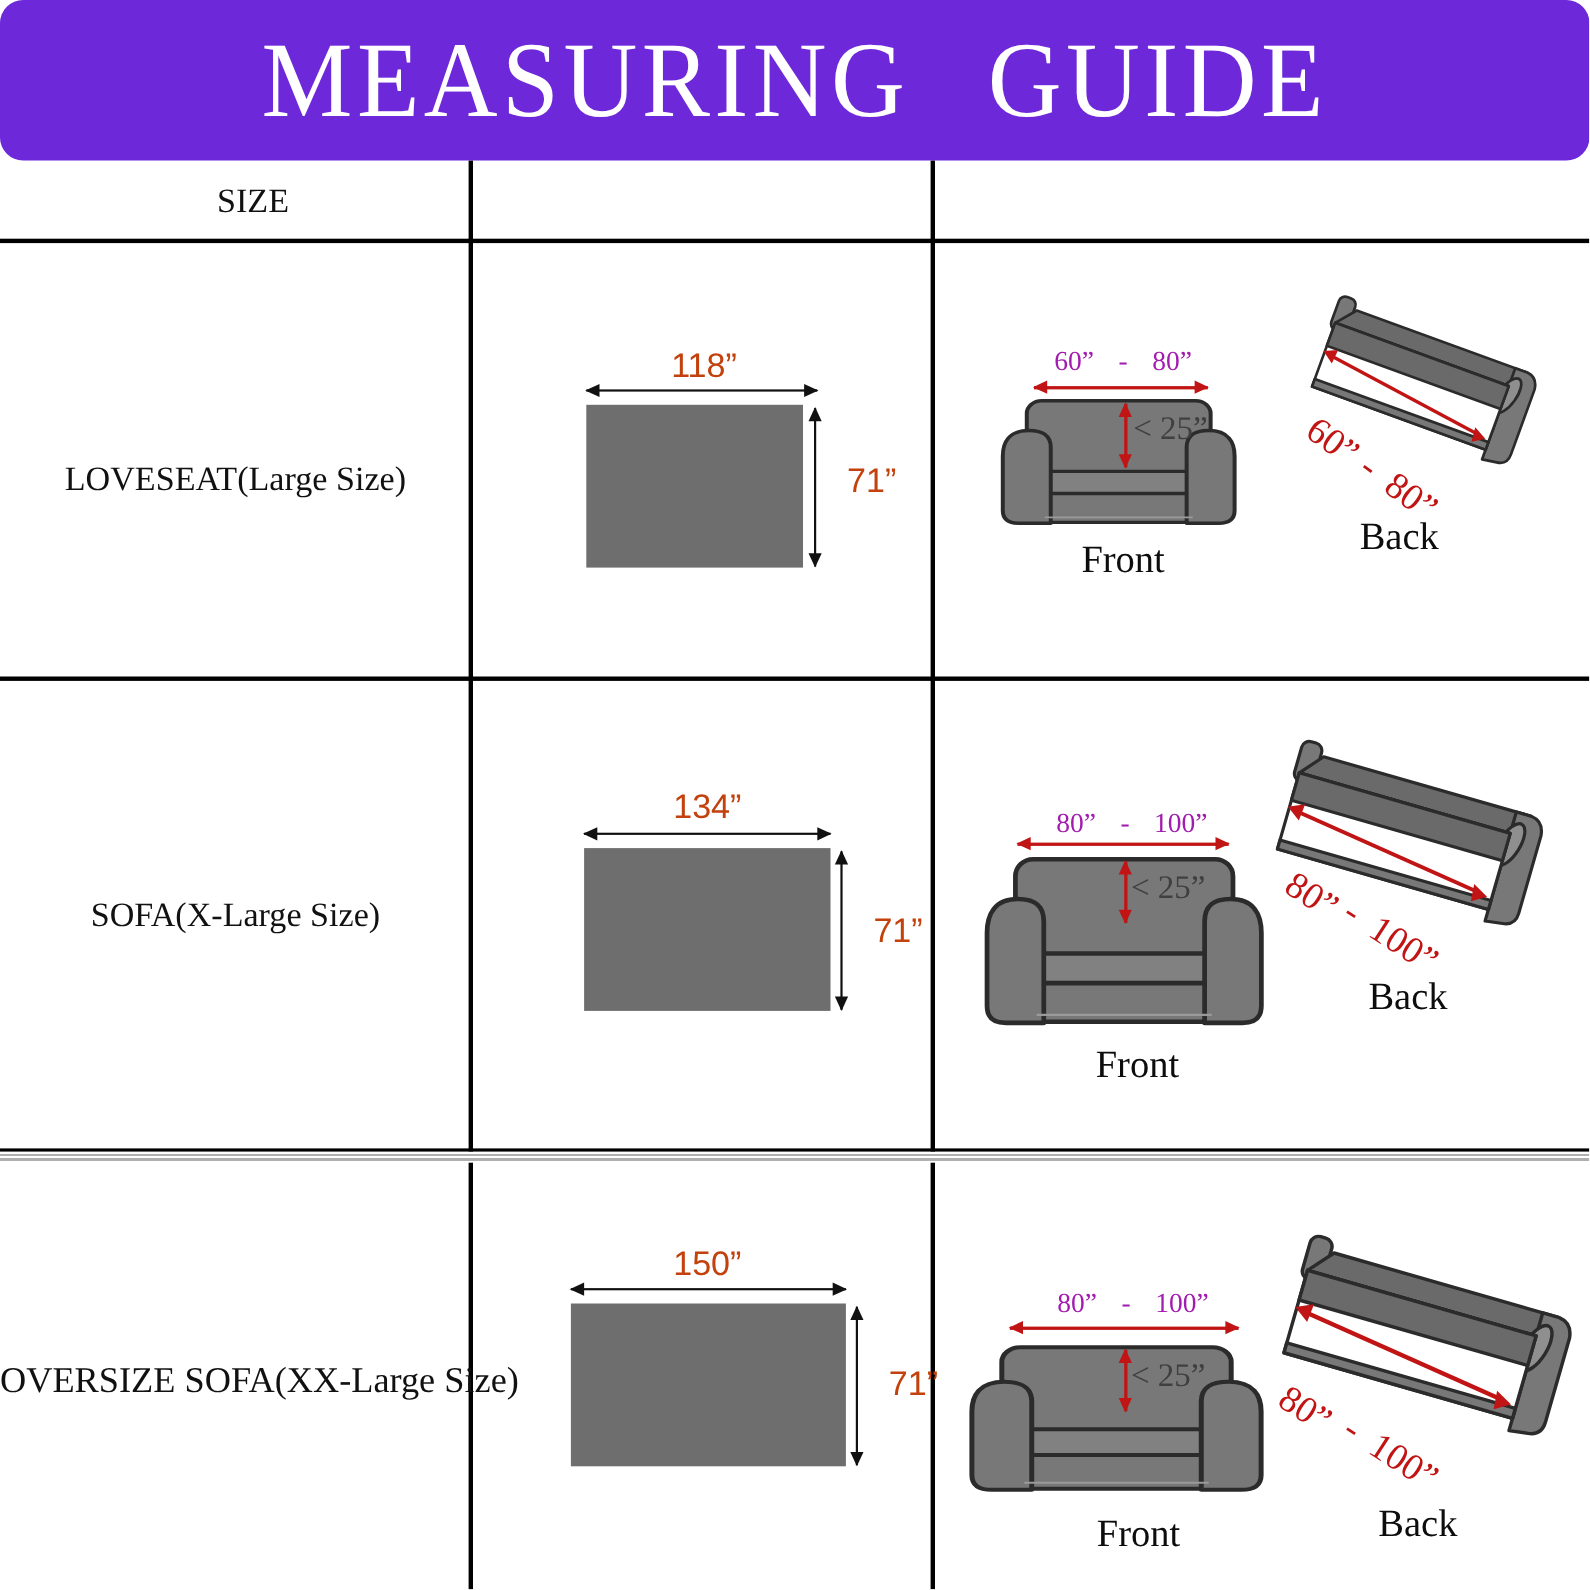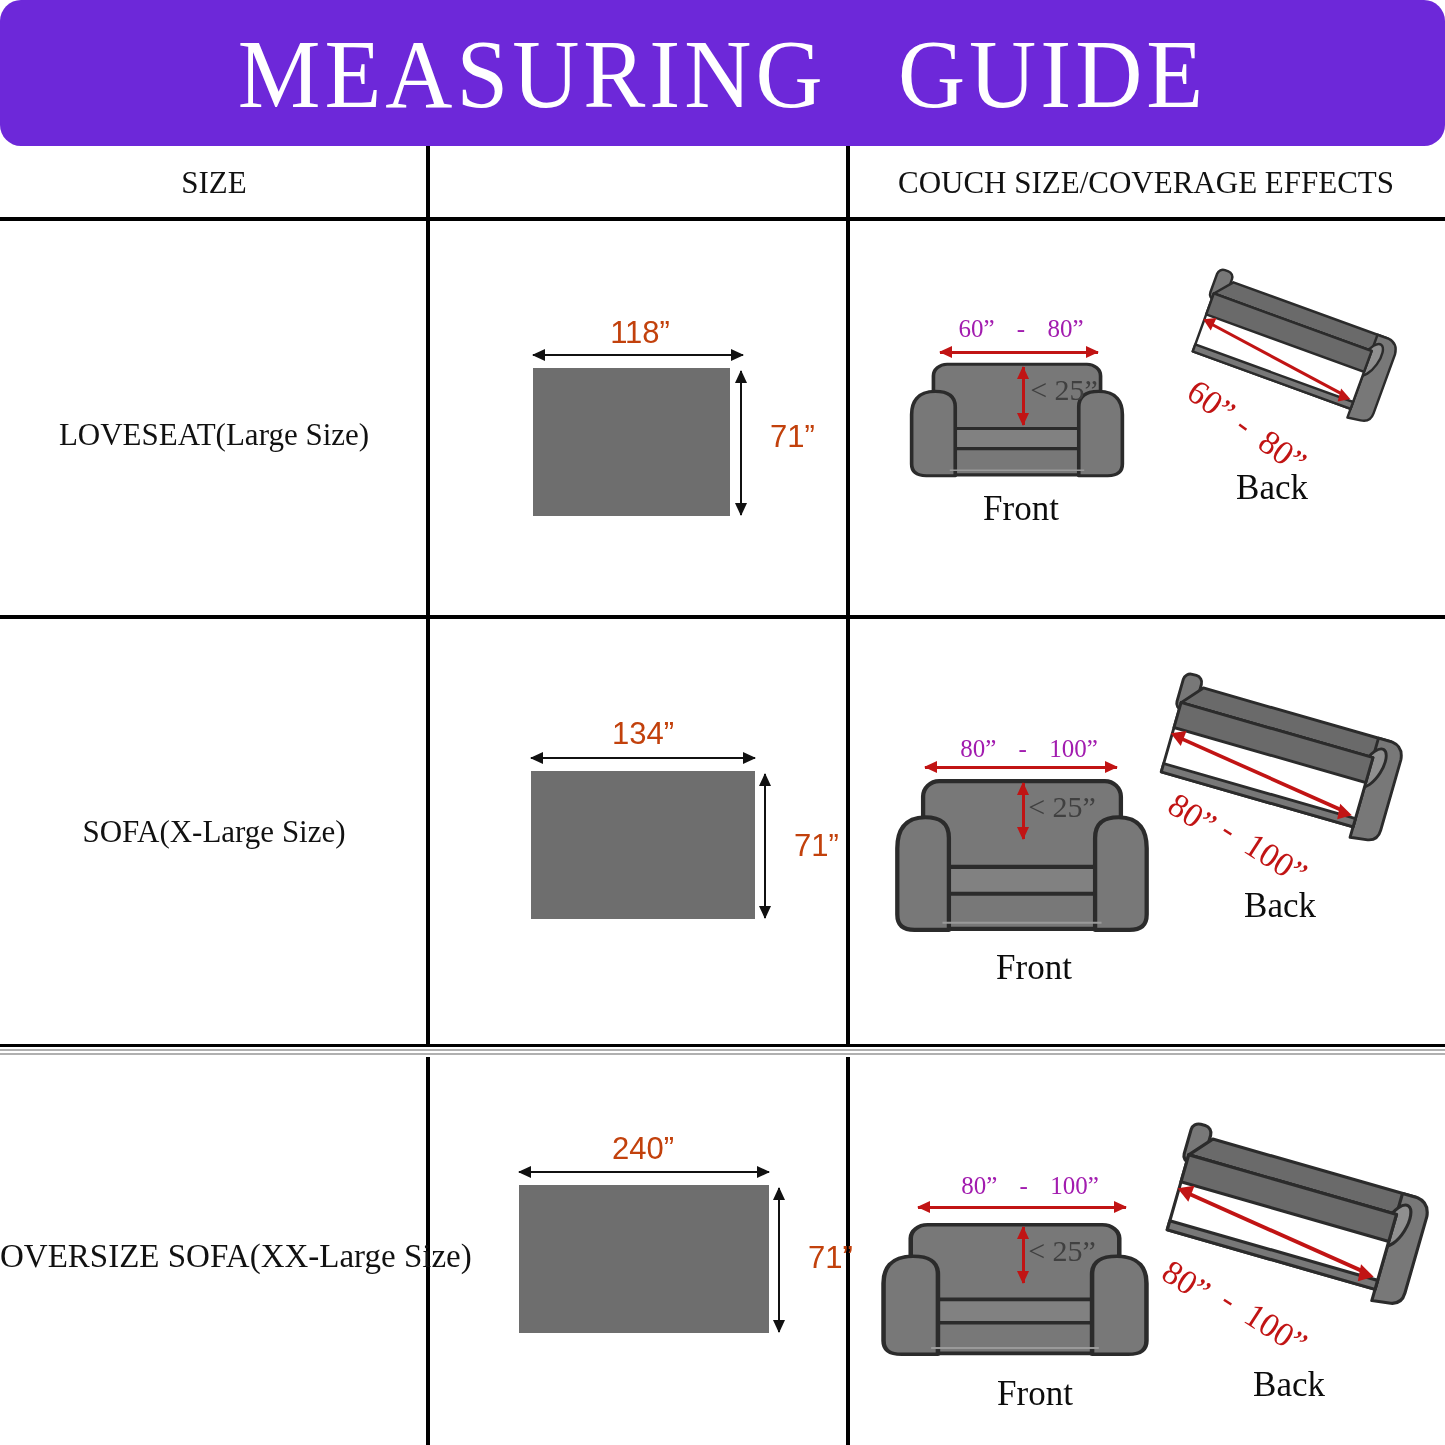--- a/index.html
+++ b/index.html
@@ -25,21 +25,21 @@
   .hline-header{top:217px;height:4px;}
   .hline-row1{top:615px;height:4px;}
   .sep-black{position:absolute;left:0;top:1044px;width:1445px;height:3px;background:#000;}
   .sep-stripes{
     position:absolute;left:0;top:1047px;width:1445px;height:10px;
     background:repeating-linear-gradient(to bottom,#ffffff 0 2px,#b0b0b0 2px 4px);
   }
   
   .colhead{
     position:absolute;top:183px;transform:translate(-50%,-50%);
-    font-size:31px;white-space:nowrap;font-family:"Liberation Serif",serif;
+    font-size:31px;white-space:nowrap;font-family:"Liberation Serif",serif;margin-left:16px;
   }
   
   .size-label{position:absolute;transform:translate(-50%,-50%);font-size:31px;white-space:nowrap;}
   .size-label.flush{transform:translate(0,-50%);}
   .dim-label{
     position:absolute;transform:translate(-50%,-50%);
     font-family:"Liberation Sans",sans-serif;font-size:31px;color:#c2410c;white-space:nowrap;
   }
   .dim-label.side{transform:translate(0,-50%);}
   .red-range{
@@ -114,21 +114,20 @@
   </header>
 
   <div class="vline vline1"></div>
   <div class="vline vline2"></div>
   <div class="hline hline-header"></div>
   <div class="hline hline-row1"></div>
   <div class="sep-black"></div>
   <div class="sep-stripes"></div>
 
   <div class="colhead" style="left:214px">SIZE</div>
-  <div class="colhead" style="left:1146px">COUCH SIZE/COVERAGE EFFECTS</div>
 
   <section>
     <div class="size-label" style="left:214px;top:435px">LOVESEAT(Large Size)</div>
 
     <div class="dim-label" style="left:640px;top:333px">118”</div>
     <div class="harrow" style="left:533px;top:354px;width:210px"></div>
     <div class="cover-rect" style="left:533px;top:368px;width:197px;height:148px"></div>
     <div class="varrow" style="left:740px;top:371px;height:144px"></div>
     <div class="dim-label side" style="left:770px;top:437px">71”</div>
 
@@ -171,21 +170,21 @@
         <use href="#couch-back-shape"></use>
       </svg>
     <div class="red-diag" style="left:1192px;top:815px">80”</div>
     <div class="red-diag" style="left:1264px;top:852px">- 100”</div>
     <div class="caption" style="left:1280px;top:906px">Back</div>
   </section>
 
   <section>
     <div class="size-label flush" style="left:0px;top:1256px;font-size:33px">OVERSIZE SOFA(XX-Large Size)</div>
 
-    <div class="dim-label" style="left:643px;top:1149px">240”</div>
+    <div class="dim-label" style="left:643px;top:1149px">150”</div>
     <div class="harrow" style="left:519px;top:1171px;width:250px"></div>
     <div class="cover-rect" style="left:519px;top:1185px;width:250px;height:148px"></div>
     <div class="varrow" style="left:778px;top:1188px;height:144px"></div>
     <div class="dim-label side" style="left:808px;top:1258px">71”</div>
 
     <div class="red-range" style="left:1030px;top:1186px">80” - 100”</div>
     <div class="harrow red" style="left:918px;top:1206px;width:208px"></div>
     <svg class="couch" viewBox="0 0 240 150" preserveAspectRatio="none" style="left:879px;top:1222px;width:272px;height:135px">
         <use href="#couch-front-shape"></use>
       </svg>

